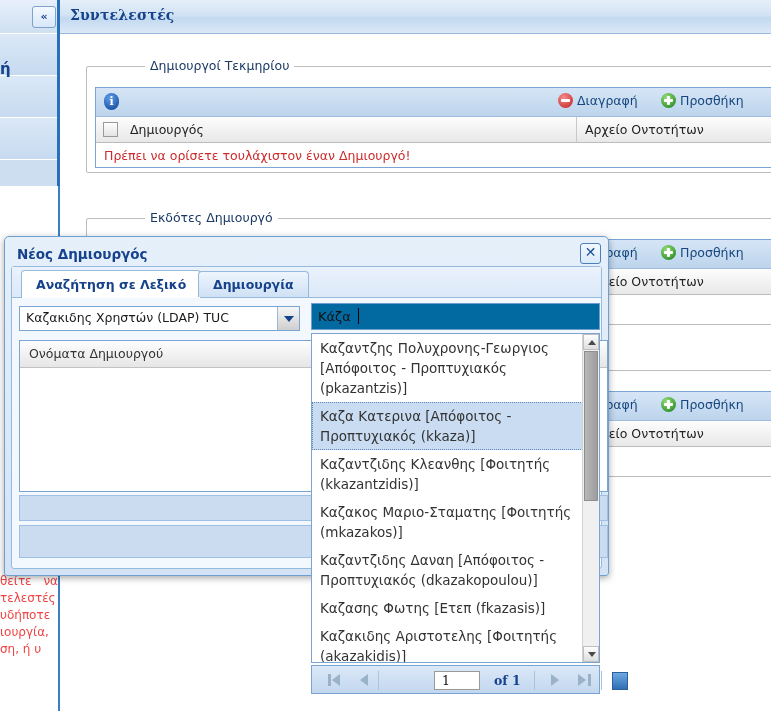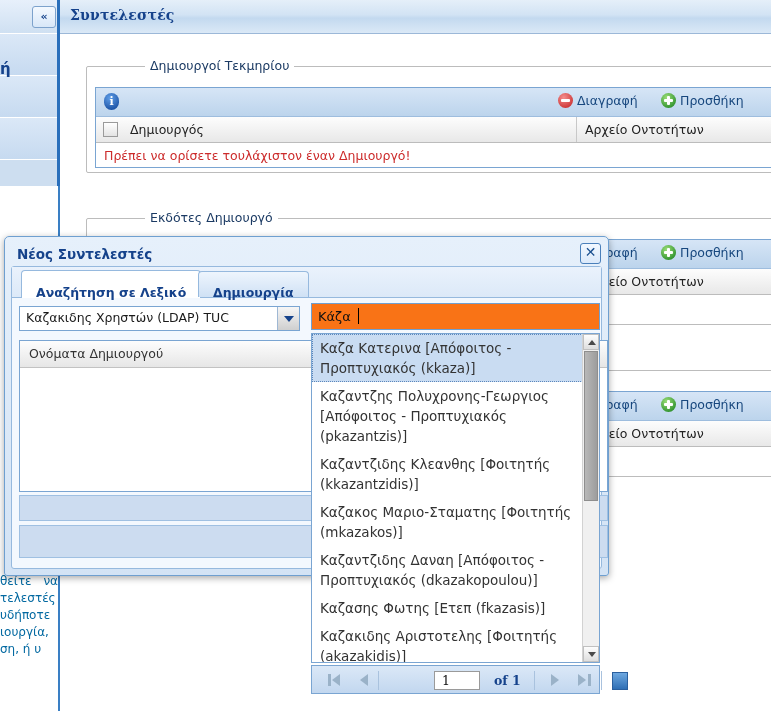--- a/index.html
+++ b/index.html
@@ -59,39 +59,39 @@
   .grid-head{height:25px;position:relative;
     background:linear-gradient(#fdfdfd,#e8e8e8);border-bottom:1px solid #bcbcbc;}
   .gh-cell{position:absolute;top:0;height:25px;line-height:25px;color:#222;font-size:12.5px;
     border-right:1px solid #c8c8c8;padding-left:8px;box-sizing:border-box;}
   .gh-chk{position:absolute;left:7px;top:5px;width:13px;height:13px;border:1px solid #9a9a9a;
     background:linear-gradient(#fff,#e3e3e3);}
   .grid-msg{height:26px;line-height:26px;padding-left:8px;color:#cc2b2b;font-size:12.5px;}
   .grid-body{background:#fff;}
 
   
-  .para{position:absolute;left:0;top:573px;width:58px;color:#0369a1;font-size:12px;
+  .para{position:absolute;left:0;top:573px;width:58px;color:#ef4444;font-size:12px;
     line-height:17px;text-align:justify;}
 
   
   #dlg{position:absolute;left:4px;top:236px;width:603px;height:338px;
     border:1px solid #6e9fd0;border-radius:5px 5px 3px 3px;
     background:linear-gradient(#e6f0fb,#d3e3f5);
     box-shadow:0 2px 7px rgba(0,0,0,.35);}
   .dlg-title{position:absolute;left:12px;top:9px;font-weight:bold;font-size:13.5px;color:#15428b;}
   .dlg-close{position:absolute;right:7px;top:6px;width:19px;height:19px;
     border:1px solid #4a7fba;border-radius:3px;background:linear-gradient(#f2f8ff,#dbe9fa);
     text-align:center;line-height:17px;color:#1a4f8f;font-weight:bold;font-size:14px;}
 
   .dlg-inner{position:absolute;left:6px;top:29px;right:6px;bottom:6px;
     border:1px solid #96b9de;border-radius:3px;background:#f3f8fe;}
 
   .tabs{position:absolute;left:0;top:0;height:30px;right:0;
     border-bottom:1px solid #96b9de;background:linear-gradient(#eaf2fc,#dce9f8);}
-  .tab{position:absolute;top:4px;height:26px;line-height:25px;padding:8px 14px;
+  .tab{position:absolute;top:4px;height:26px;line-height:25px;padding:0 14px;
     border:1px solid #96b9de;border-bottom:none;border-radius:4px 4px 0 0;
     font-size:12.5px;font-weight:bold;color:#15428b;box-sizing:border-box;}
   .tab.active{background:#ffffff;top:3px;height:28px;line-height:27px;}
   .tab.idle{background:linear-gradient(#eef5fd,#cfe1f5);}
 
   .combo{position:absolute;left:7px;top:39px;width:281px;height:25px;
     border:1px solid #7aa5d2;background:#fff;box-sizing:border-box;}
   .combo-text{position:absolute;left:6px;top:3px;font-size:12.5px;color:#1a1a1a;}
   .combo-arrow{position:absolute;right:0;top:0;width:21px;height:23px;
     background:linear-gradient(#f6f6f6,#cfcfcf);border-left:1px solid #9fb8d4;}
@@ -104,21 +104,21 @@
     background:linear-gradient(#fdfdfd,#e6e6e6);border-bottom:1px solid #c2c2c2;}
 
   .dlg-strip{position:absolute;left:7px;width:589px;height:26px;
     border:1px solid #9fc0e2;background:#ccdcf0;box-sizing:border-box;}
   .strip1{top:228px;}
   .strip2{top:258px;height:33px;}
 
   
   #ac{position:absolute;left:311px;top:303px;width:289px;height:390px;}
   .ac-input{position:absolute;left:0;top:0;width:289px;height:27px;
-    border:1px solid #6f9fd0;background:#f97316;box-sizing:border-box;}
+    border:1px solid #6f9fd0;background:#0369a1;box-sizing:border-box;}
   .ac-input .val{position:absolute;left:6px;top:5px;font-size:13px;color:#111;}
   .ac-input .caret{position:absolute;top:4px;width:1px;height:16px;background:#000;}
 
   .ac-list{position:absolute;left:0;top:30px;width:289px;height:330px;
     border:1px solid #7aa5d2;background:#fff;box-sizing:border-box;overflow:hidden;}
   .ac-item{padding:4px 8px 4px 8px;font-size:13.5px;color:#333;line-height:20px;
     font-family:"DejaVu Sans",sans-serif;}
   .ac-item.sel{background:#c9dcf2;border:1px dotted #5c87bb;padding:3px 7px;}
 
   .ac-scroll{position:absolute;right:1px;top:31px;width:16px;height:328px;background:#f0f0f0;
@@ -227,21 +227,21 @@
       <span class="gh-chk"></span>
       <div class="gh-cell" style="left:26px;width:455px;">Δημιουργός</div>
       <div class="gh-cell" style="left:481px;width:198px;border-right:none;">Αρχείο Οντοτήτων</div>
     </div>
     <div class="grid-body" style="height:26px;"></div>
   </div>
 
   <div class="para">θείτε να τελεστές υδήποτε ιουργία, ση,   ή υ</div>
 
   <div id="dlg">
-    <div class="dlg-title">Νέος Συντελεστές</div>
+    <div class="dlg-title">Νέος Δημιουργός</div>
     <div class="dlg-close">✕</div>
 
     <div class="dlg-inner">
       <div class="tabs">
         <div class="tab active" style="left:9px;">Αναζήτηση σε Λεξικό</div>
         <div class="tab idle" style="left:186px;">Δημιουργία</div>
       </div>
 
       <div class="combo">
         <span class="combo-text">Καζακιδης Χρηστών (LDAP) TUC</span>
@@ -257,22 +257,22 @@
     </div>
   </div>
 
   <div id="ac">
     <div class="ac-input">
       <span class="val" title="Κάζα">Κάζα</span>
       <span class="caret" style="left:46px;"></span>
     </div>
 
     <div class="ac-list">
+      <div class="ac-item">Καζαντζης Πολυχρονης-Γεωργιος [Απόφοιτος - Προπτυχιακός (pkazantzis)]</div>
       <div class="ac-item sel">Καζα Κατερινα [Απόφοιτος - Προπτυχιακός (kkaza)]</div>
-      <div class="ac-item">Καζαντζης Πολυχρονης-Γεωργιος [Απόφοιτος - Προπτυχιακός (pkazantzis)]</div>
       <div class="ac-item">Καζαντζιδης Κλεανθης [Φοιτητής (kkazantzidis)]</div>
       <div class="ac-item">Καζακος Μαριο-Σταματης [Φοιτητής (mkazakos)]</div>
       <div class="ac-item">Καζαντζιδης Δαναη [Απόφοιτος - Προπτυχιακός (dkazakopoulou)]</div>
       <div class="ac-item">Καζασης Φωτης [Ετεπ (fkazasis)]</div>
       <div class="ac-item">Καζακιδης Αριστοτελης [Φοιτητής (akazakidis)]</div>
     </div>
 
     <div class="ac-scroll">
       <div class="ac-sc-up"></div>
       <div class="ac-thumb"></div>

